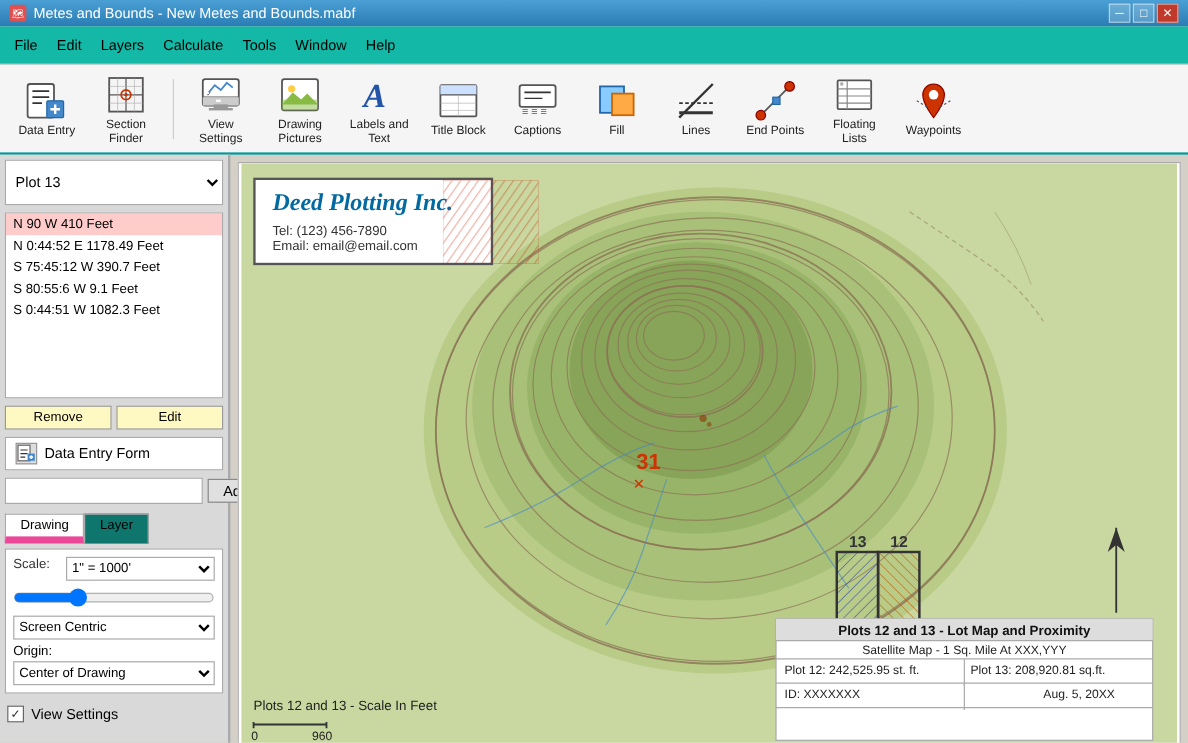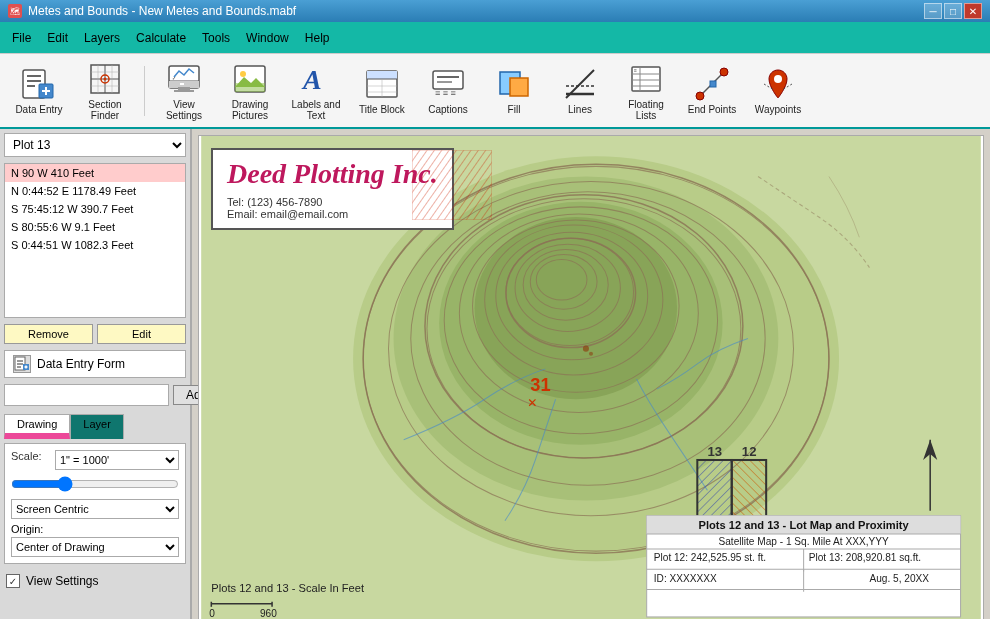--- a/index.html
+++ b/index.html
@@ -42,21 +42,21 @@
     
     .main { display: flex; height: calc(619px - 22px - 22px - 75px); background: #d4d0c8; }
 
     
     .left-panel {
       width: 192px; min-width: 192px; background: #d9d9d9;
       border-right: 2px solid #aaa; display: flex; flex-direction: column; padding: 4px;
     }
     .plot-select {
       width: 100%; margin-bottom: 6px; padding: 2px 4px;
-      background: white; border: 1px solid #aaa; font-size: 12px; height: 24px;
+      background: white; border: 1px solid #aaa; font-size: 12px; height: 38px;
     }
     .plot-list {
       background: white; border: 1px solid #aaa; flex: 1; max-height: 155px; overflow-y: auto;
       margin-bottom: 6px;
     }
     .plot-list-item {
       padding: 3px 6px; font-size: 11px; cursor: pointer; white-space: nowrap;
     }
     .plot-list-item.pink { background: #ffcccc; }
     .plot-btn-row { display: flex; gap: 4px; margin-bottom: 6px; }
@@ -262,41 +262,41 @@
         <line x1="4" y1="20" x2="32" y2="20" stroke="#333" stroke-width="1.5" stroke-dasharray="3,2"></line>
         <line x1="4" y1="28" x2="32" y2="28" stroke="#333" stroke-width="2.5"></line>
       </svg>
     </div>
     <span class="tool-label">Lines</span>
   </div>
 
   <div class="tool-btn">
     <div class="tool-icon">
       <svg width="36" height="36" viewBox="0 0 36 36">
+        <line x1="6" y1="30" x2="30" y2="6" stroke="#555" stroke-width="1.5"></line>
+        <circle cx="6" cy="30" r="4" fill="#cc3300" stroke="#800"></circle>
+        <circle cx="30" cy="6" r="4" fill="#cc3300" stroke="#800"></circle>
+        <rect x="16" y="15" width="6" height="6" fill="#4488cc" stroke="#2266aa"></rect>
+      </svg>
+    </div>
+    <span class="tool-label">End Points</span>
+  </div>
+
+  <div class="tool-btn">
+    <div class="tool-icon">
+      <svg width="36" height="36" viewBox="0 0 36 36">
         <rect x="4" y="6" width="28" height="24" rx="1" fill="white" stroke="#555" stroke-width="1.5"></rect>
         <line x1="4" y1="13" x2="32" y2="13" stroke="#888" stroke-width="1"></line>
         <line x1="4" y1="19" x2="32" y2="19" stroke="#888" stroke-width="1"></line>
         <line x1="4" y1="25" x2="32" y2="25" stroke="#888" stroke-width="1"></line>
         <line x1="12" y1="6" x2="12" y2="30" stroke="#888" stroke-width="1"></line>
         <text x="6" y="11" font-size="5" fill="#555">≡</text>
       </svg>
     </div>
     <span class="tool-label">Floating Lists</span>
-  </div>
-
-  <div class="tool-btn">
-    <div class="tool-icon">
-      <svg width="36" height="36" viewBox="0 0 36 36">
-        <line x1="6" y1="30" x2="30" y2="6" stroke="#555" stroke-width="1.5"></line>
-        <circle cx="6" cy="30" r="4" fill="#cc3300" stroke="#800"></circle>
-        <circle cx="30" cy="6" r="4" fill="#cc3300" stroke="#800"></circle>
-        <rect x="16" y="15" width="6" height="6" fill="#4488cc" stroke="#2266aa"></rect>
-      </svg>
-    </div>
-    <span class="tool-label">End Points</span>
   </div>
 
   <div class="tool-btn">
     <div class="tool-icon">
       <svg width="36" height="36" viewBox="0 0 36 36">
         <path d="M18,4 C13,4 9,8 9,13 C9,21 18,32 18,32 C18,32 27,21 27,13 C27,8 23,4 18,4 Z" fill="#cc3300" stroke="#800" stroke-width="1"></path>
         <circle cx="18" cy="13" r="4" fill="white"></circle>
         <line x1="4" y1="18" x2="14" y2="24" stroke="#555" stroke-width="1" stroke-dasharray="2,2"></line>
         <line x1="32" y1="18" x2="22" y2="24" stroke="#555" stroke-width="1" stroke-dasharray="2,2"></line>
       </svg>
@@ -476,21 +476,21 @@
         <line x1="595" y1="408" x2="595" y2="430" stroke="#aaa" stroke-width="1"></line>
         <text x="600" y="420" font-size="10" fill="#222" font-family="Arial">Plot 13: 208,920.81 sq.ft.</text>
         <line x1="440" y1="428" x2="750" y2="428" stroke="#aaa" stroke-width="1"></line>
         <text x="447" y="440" font-size="10" fill="#222" font-family="Arial">ID:  XXXXXXX</text>
         <line x1="595" y1="428" x2="595" y2="450" stroke="#aaa" stroke-width="1"></line>
         <text x="660" y="440" font-size="10" fill="#222" font-family="Arial">Aug. 5, 20XX</text>
         <line x1="440" y1="448" x2="750" y2="448" stroke="#aaa" stroke-width="1"></line>
       </svg>
 
       <div class="title-block" style="position: absolute; top: 12px; left: 12px; background: white; border: 2px solid #555; padding: 8px 14px; z-index: 10; min-width: 200px;">
-        <div style="font-size: 28px; font-weight: bold; font-style: italic; font-family: Georgia, serif; color: #be185d;">Deed Plotting Inc.</div>
+        <div style="font-size: 20px; font-weight: bold; font-style: italic; font-family: Georgia, serif; color: #0369a1;">Deed Plotting Inc.</div>
         <div style="font-size: 11px; color: #333; margin-top: 6px;">Tel: (123) 456-7890</div>
         <div style="font-size: 11px; color: #333;">Email: email@email.com</div>
 
         <div style="position: absolute; top: 0; right: -40px; width: 80px; height: 70px; overflow: hidden; opacity: 0.35; pointer-events: none;">
           <svg width="80" height="70">
             <defs>
               <pattern id="crosshatch" width="6" height="6" patternUnits="userSpaceOnUse" patternTransform="rotate(35)">
                 <line x1="0" y1="0" x2="0" y2="8" stroke="#cc2200" stroke-width="2"></line>
               </pattern>
             </defs>

